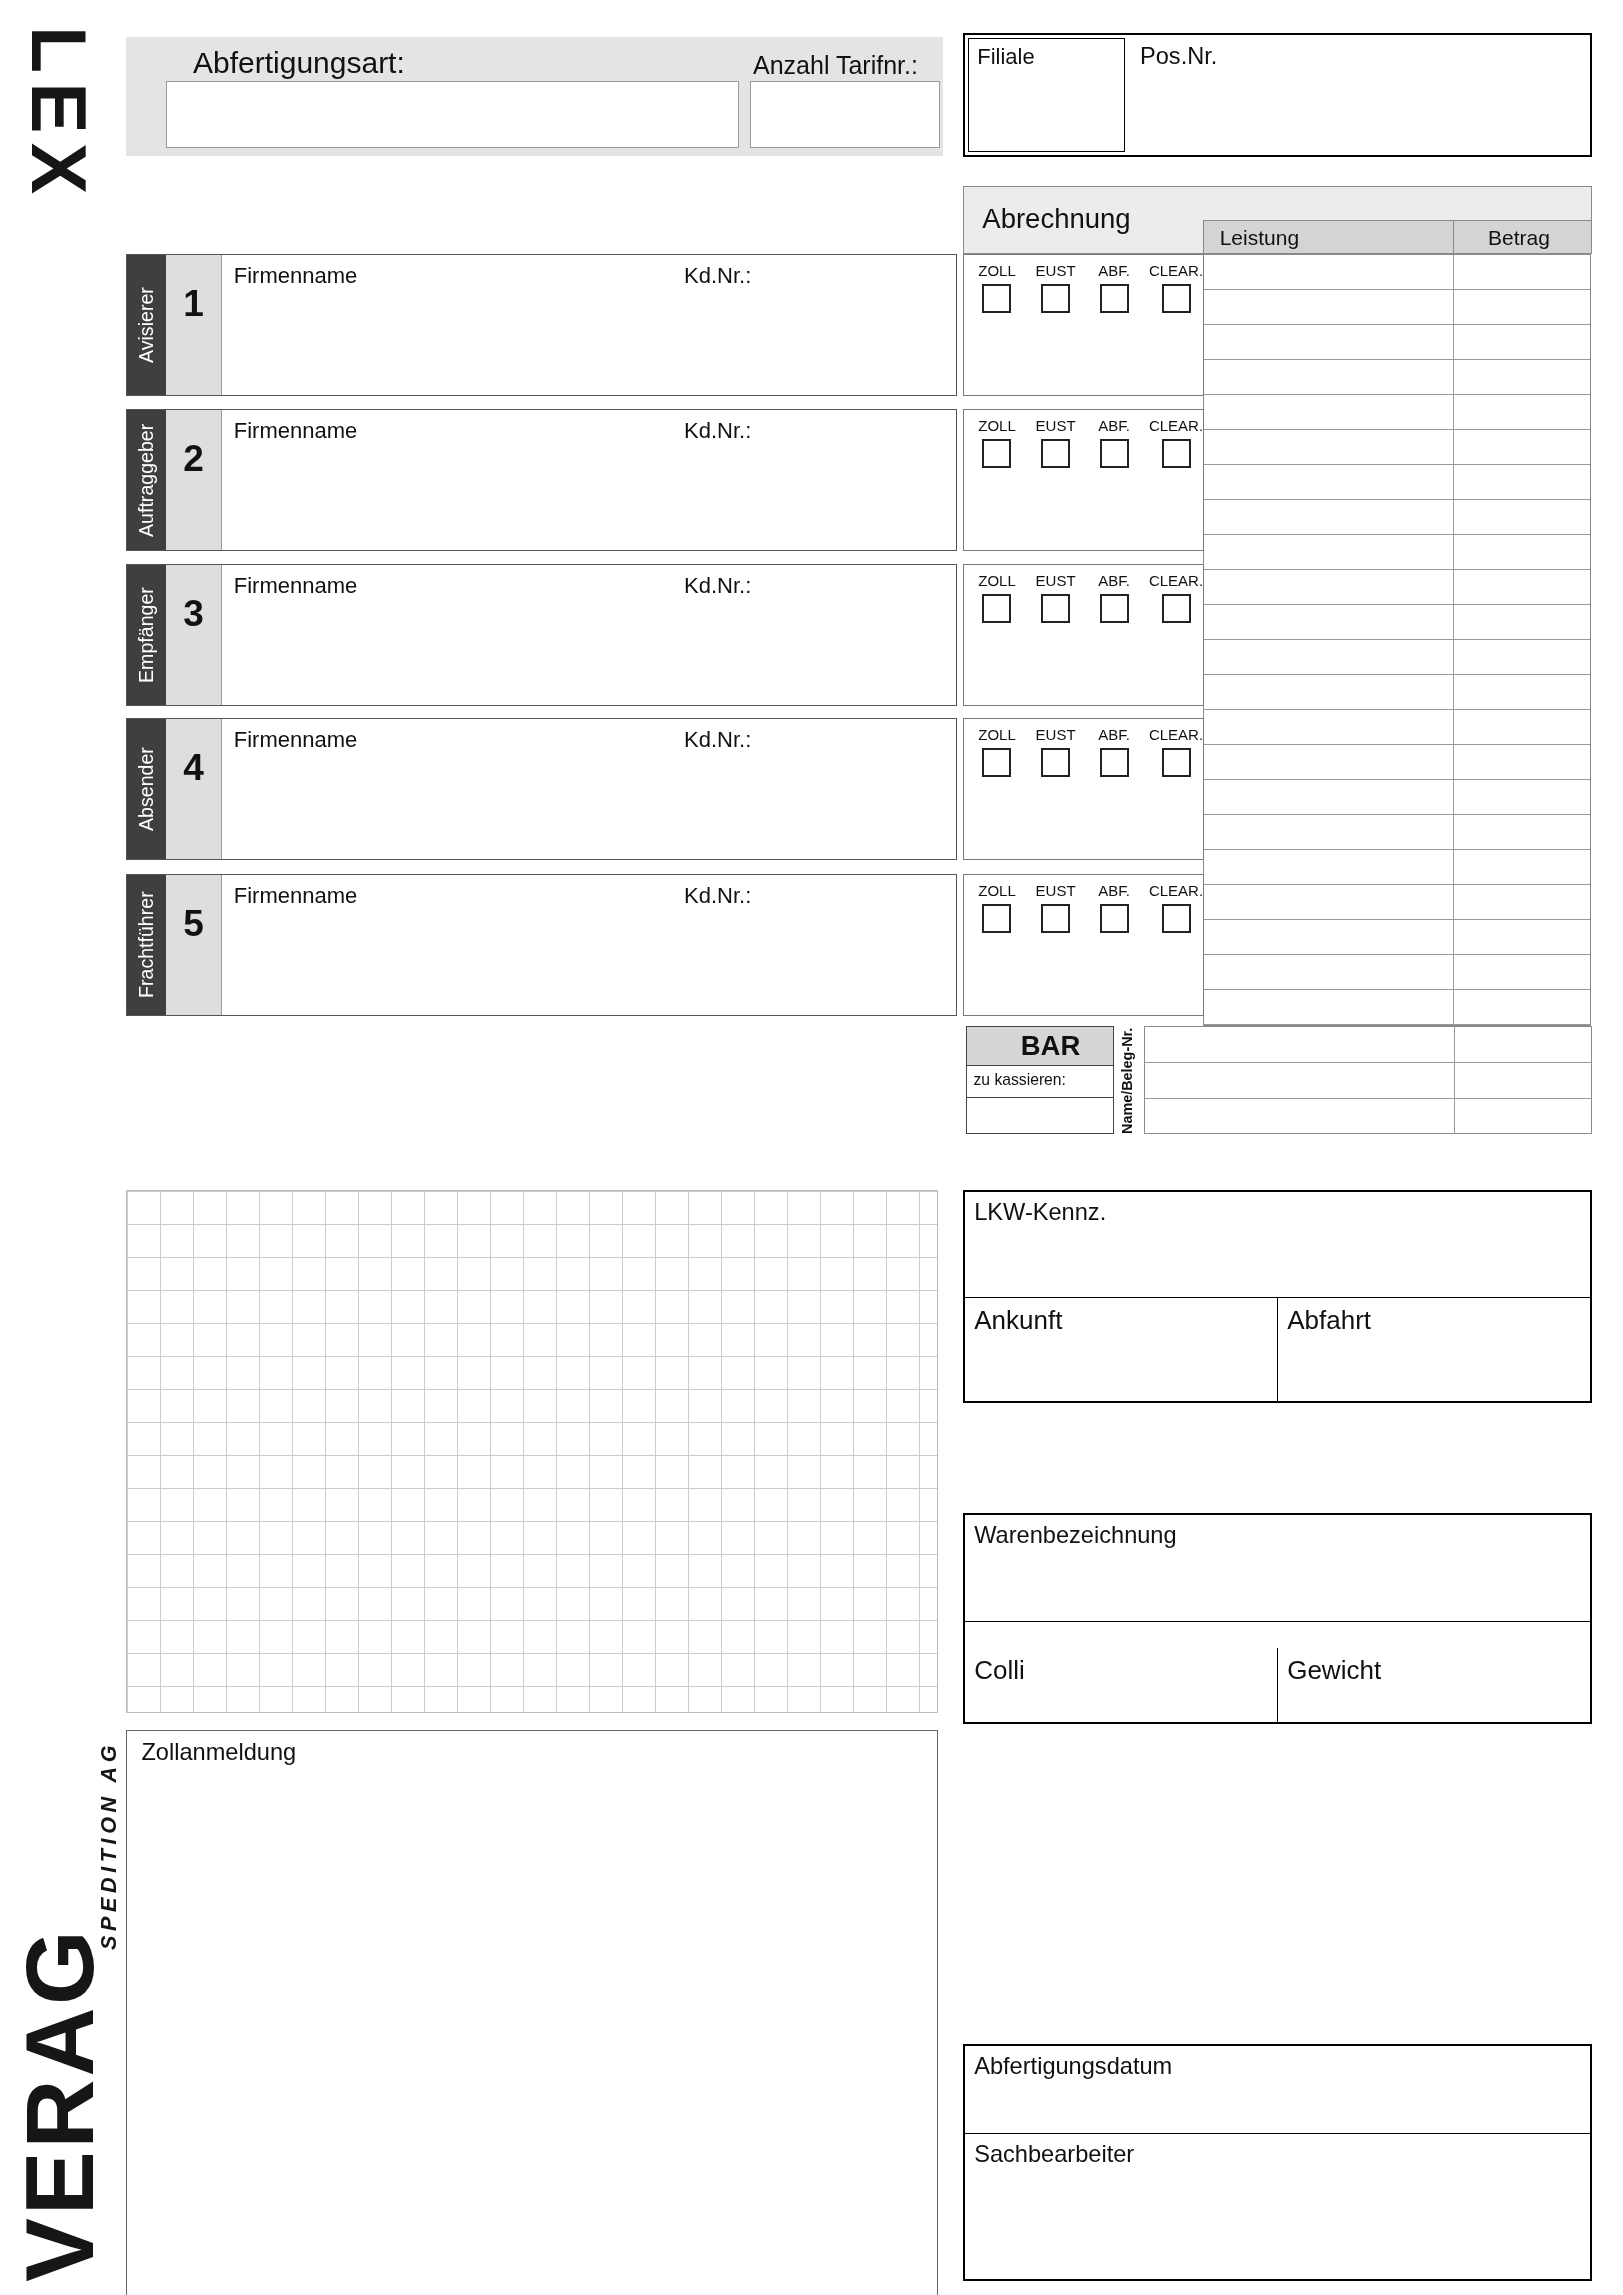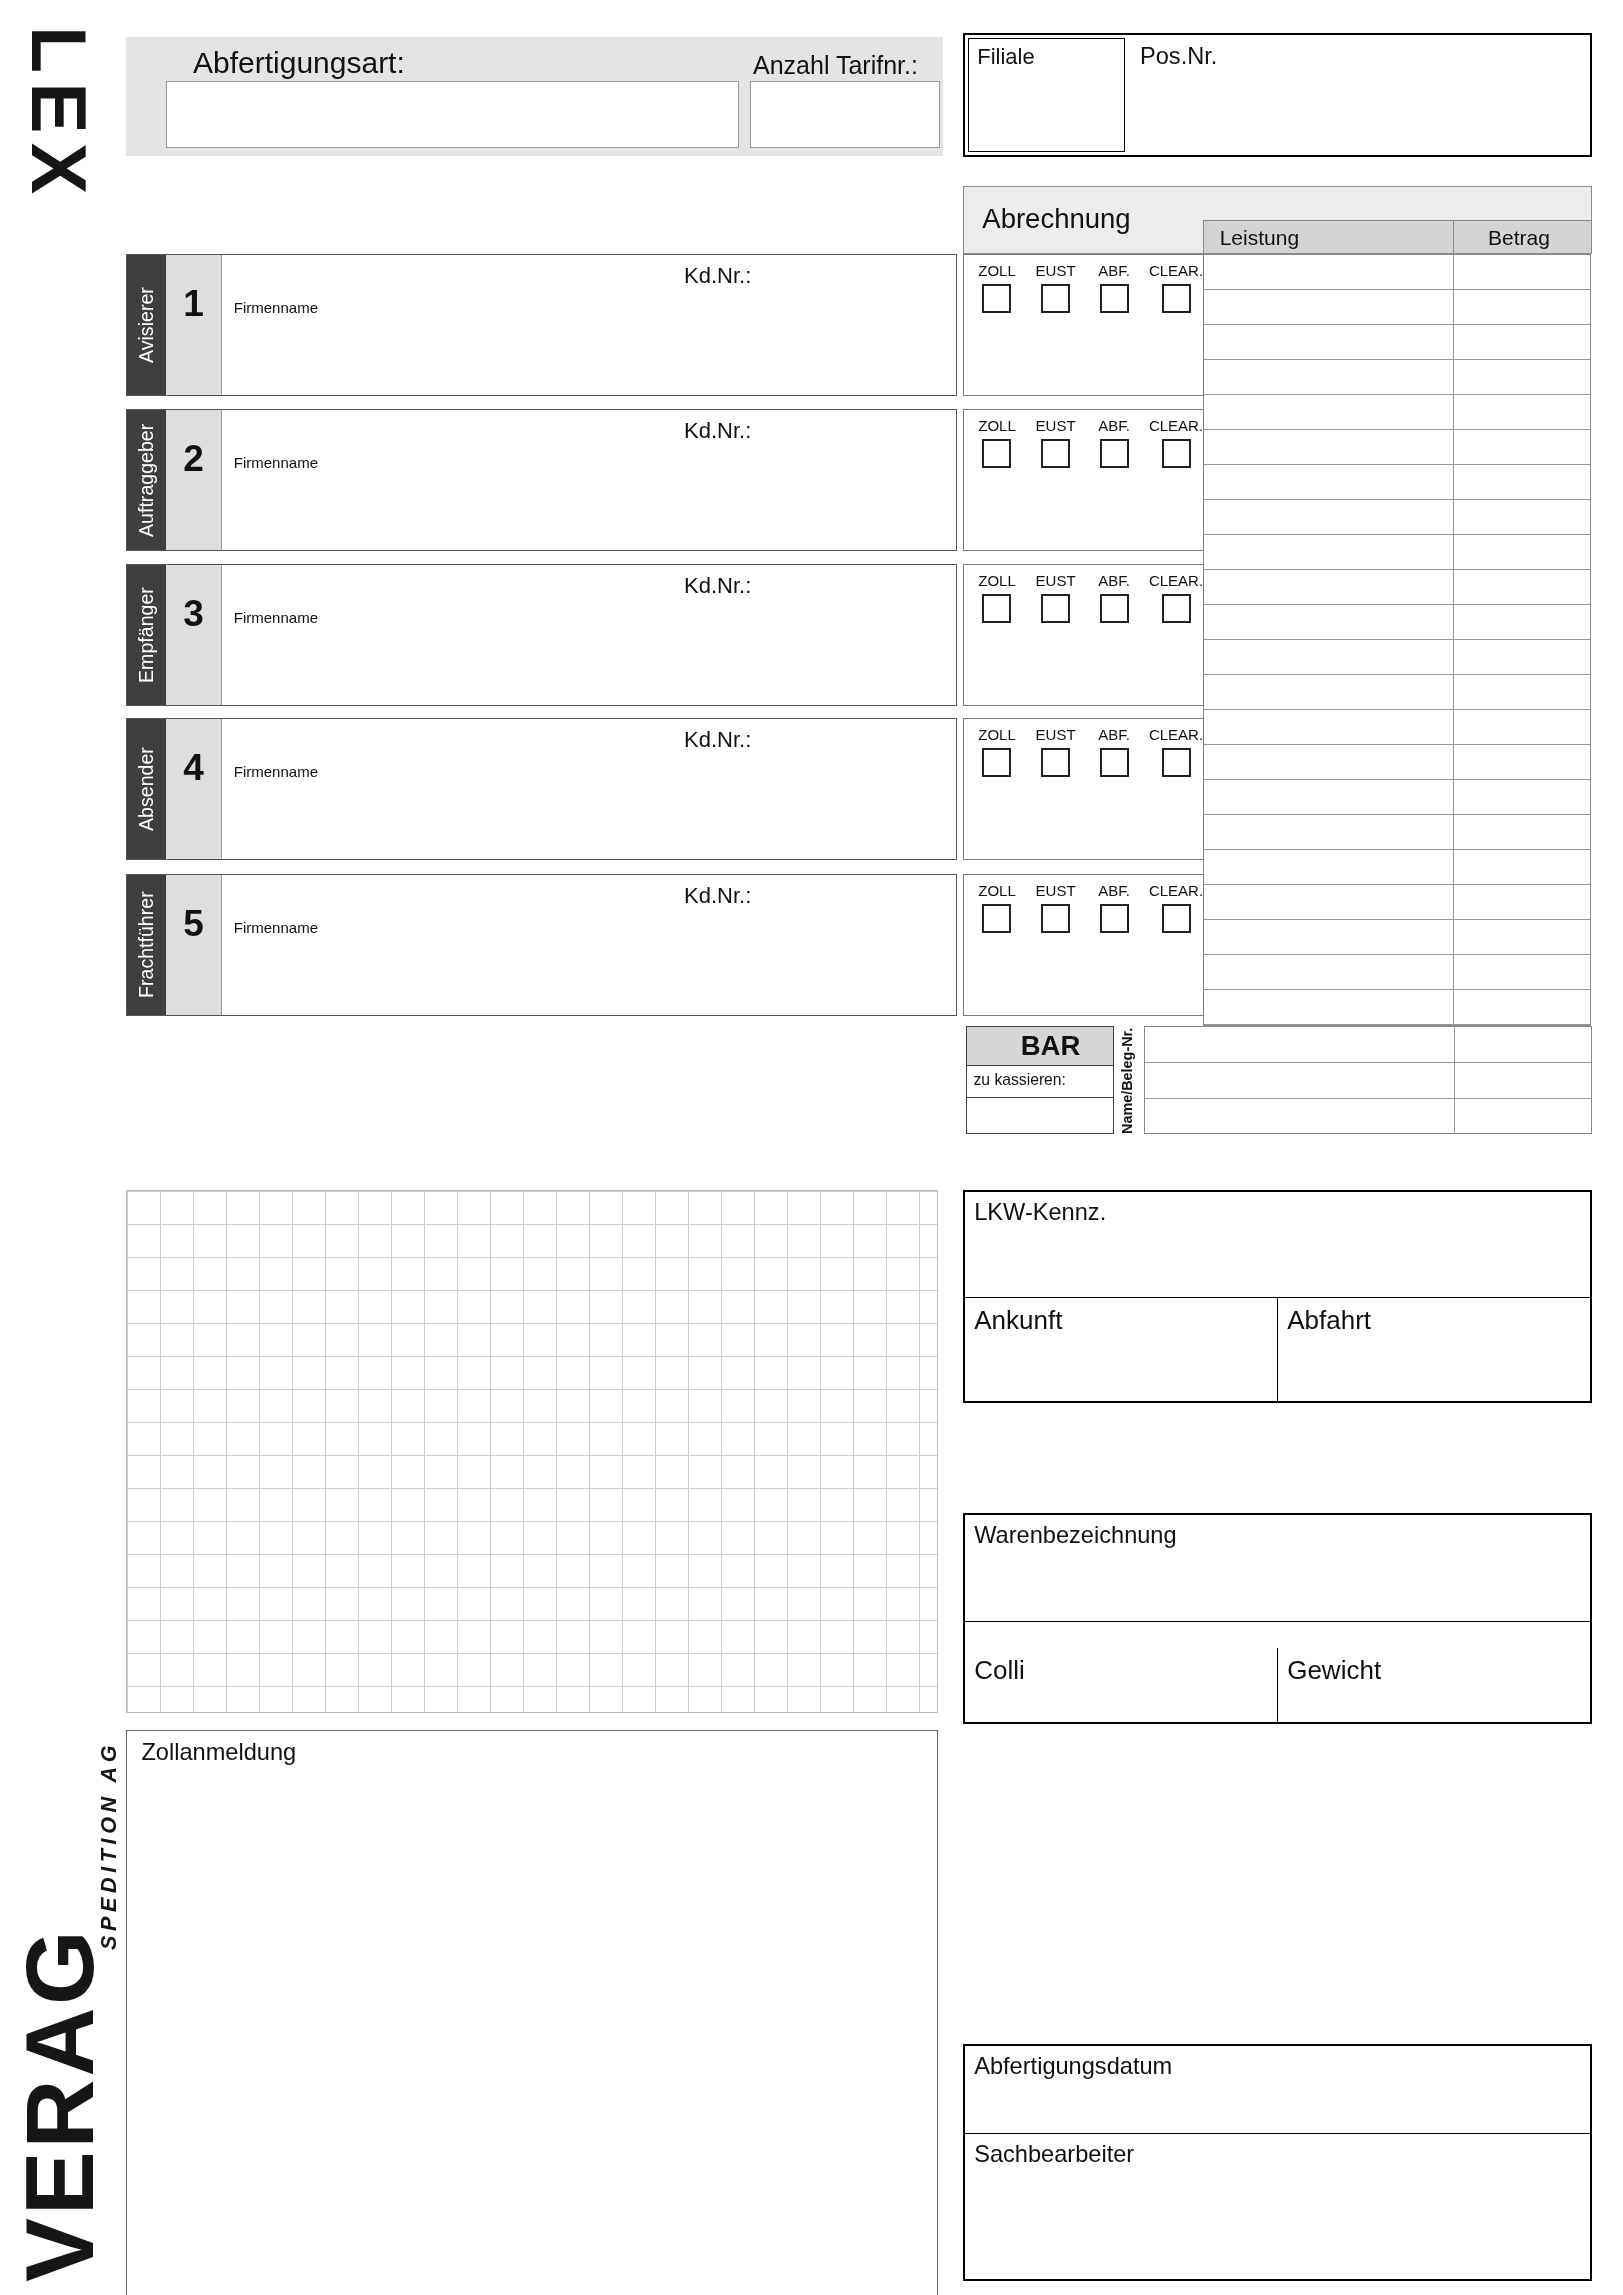--- a/index.html
+++ b/index.html
@@ -46,21 +46,21 @@
     border:1.3px solid #8a8a8a; background:#fff;
     background-image:repeating-linear-gradient(to bottom, transparent 0, transparent 35px, #999 35px, #999 36px); }
 
   
   .party { position:absolute; left:126px; width:831px; height:142px; display:flex; border:1.3px solid #555; background:#fff; }
   .party-role { flex:0 0 39px; background:#3f3f3f; color:#fff; font-size:19.6px;
                 writing-mode:vertical-rl; transform:rotate(180deg); text-align:center; line-height:38px; }
   .party-num { flex:0 0 56px; background:#dedede; border-right:1.3px solid #9a9a9a;
                font-size:37px; font-weight:700; text-align:center; padding-top:27.5px; }
   .party-box { flex:1; position:relative; background:#fff; }
-  .party-box .firm { position:absolute; left:11.8px; top:7.9px; font-size:15px;margin-top:36px; }
+  .party-box .firm { position:absolute; left:11.8px; top:7.9px; font-size:22px; }
   .party-box .kdnr { position:absolute; left:462px; top:7.9px; font-size:22px; }
 
   .chkcell { position:absolute; left:963px; width:241px; height:142px; border:1.3px solid #7a7a7a;
              display:flex; padding:6.5px 0 0 9.2px; gap:11px; background:#fff; }
   .chkcol { width:54px; display:flex; flex-direction:column; align-items:center; }
   .chklbl { font-size:15px; white-space:nowrap; }
   .chk { width:29px; height:29px; border:2px solid #222; background:#fff; margin-top:5.2px; }
 
   
   .bar-head { position:absolute; left:966px; top:1026px; width:148px; height:40px; background:#d6d6d6;

